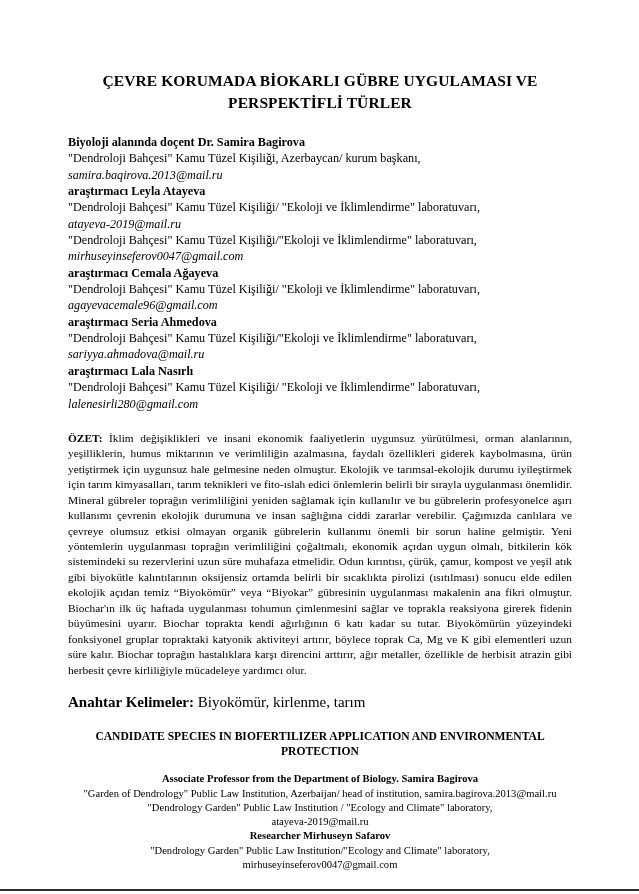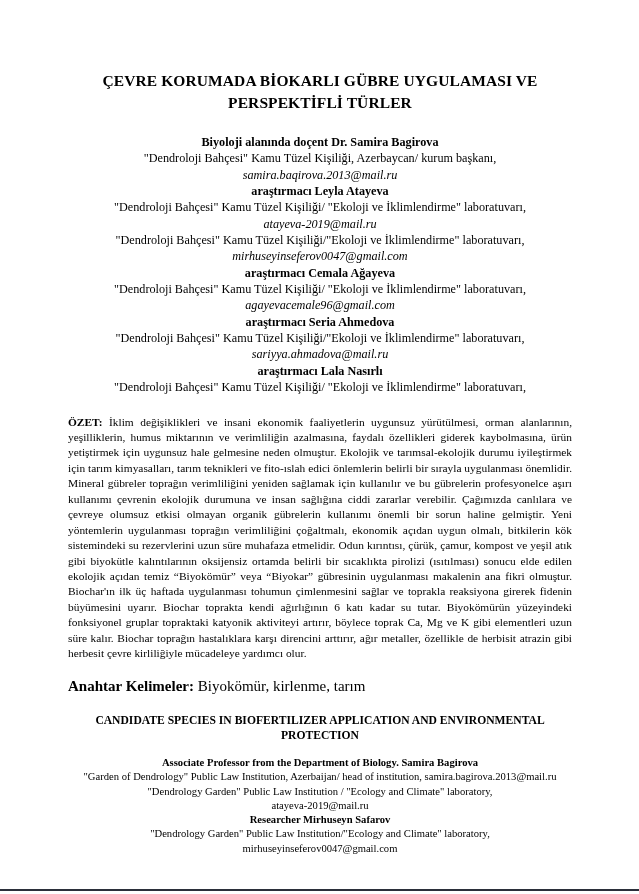--- a/index.html
+++ b/index.html
@@ -38,21 +38,20 @@
     text-align: center;
     font-weight: bold;
     font-size: 15.5px;
     line-height: 1.42;
     letter-spacing: 0.1px;
   }
 
   
   .author-block {
     margin-top: 20px;
-    text-align: center;
   }
   .author-entry { margin: 0; }
   .au-name {
     font-weight: bold;
     font-size: 12.2px;
     line-height: 1.34;
     margin: 0;
   }
   .au-affil {
     font-size: 12.2px;
@@ -153,20 +152,21 @@
 
       <div class="author-entry">
         <div class="au-name">araştırmacı Seria Ahmedova</div>
         <div class="au-affil">"Dendroloji Bahçesi" Kamu Tüzel Kişiliği/"Ekoloji ve İklimlendirme" laboratuvarı,</div>
         <div class="au-email">sariyya.ahmadova@mail.ru</div>
       </div>
 
       <div class="author-entry">
         <div class="au-name">araştırmacı Lala Nasırlı</div>
         <div class="au-affil">"Dendroloji Bahçesi" Kamu Tüzel Kişiliği/ "Ekoloji ve İklimlendirme" laboratuvarı,</div>
+        <div class="au-email">lalenesirli280@gmail.com</div>
       </div>
 
     </div>
 
     <div class="abstract"><span class="lead">ÖZET:</span><span> İklim değişiklikleri ve insani ekonomik faaliyetlerin uygunsuz yürütülmesi, orman alanlarının, yeşilliklerin, humus miktarının ve verimliliğin azalmasına, faydalı özellikleri giderek kaybolmasına, ürün yetiştirmek için uygunsuz hale gelmesine neden olmuştur. Ekolojik ve tarımsal-ekolojik durumu iyileştirmek için tarım kimyasalları, tarım teknikleri ve fito-ıslah edici önlemlerin belirli bir sırayla uygulanması önemlidir. Mineral gübreler toprağın verimliliğini yeniden sağlamak için kullanılır ve bu gübrelerin profesyonelce aşırı kullanımı çevrenin ekolojik durumuna ve insan sağlığına ciddi zararlar verebilir. Çağımızda canlılara ve çevreye olumsuz etkisi olmayan organik gübrelerin kullanımı önemli bir sorun haline gelmiştir. Yeni yöntemlerin uygulanması toprağın verimliliğini çoğaltmalı, ekonomik açıdan uygun olmalı, bitkilerin kök sistemindeki su rezervlerini uzun süre muhafaza etmelidir. Odun kırıntısı, çürük, çamur, kompost ve yeşil atık gibi biyokütle kalıntılarının oksijensiz ortamda belirli bir sıcaklıkta pirolizi (ısıtılması) sonucu elde edilen ekolojik açıdan temiz “Biyokömür” veya “Biyokar” gübresinin uygulanması makalenin ana fikri olmuştur. Biochar'ın ilk üç haftada uygulanması tohumun çimlenmesini sağlar ve toprakla reaksiyona girerek fidenin büyümesini uyarır. Biochar toprakta kendi ağırlığının 6 katı kadar su tutar. Biyokömürün yüzeyindeki fonksiyonel gruplar topraktaki katyonik aktiviteyi artırır, böylece toprak Ca, Mg ve K gibi elementleri uzun süre kalır. Biochar toprağın hastalıklara karşı direncini arttırır, ağır metaller, özellikle de herbisit atrazin gibi herbesit çevre kirliliğiyle mücadeleye yardımcı olur.</span></div>
 
     <div class="keywords"><span class="kw-label">Anahtar Kelimeler:</span><span> Biyokömür, kirlenme, tarım</span></div>
 
     <div class="en-title">CANDIDATE SPECIES IN BIOFERTILIZER APPLICATION AND ENVIRONMENTAL PROTECTION</div>
 

